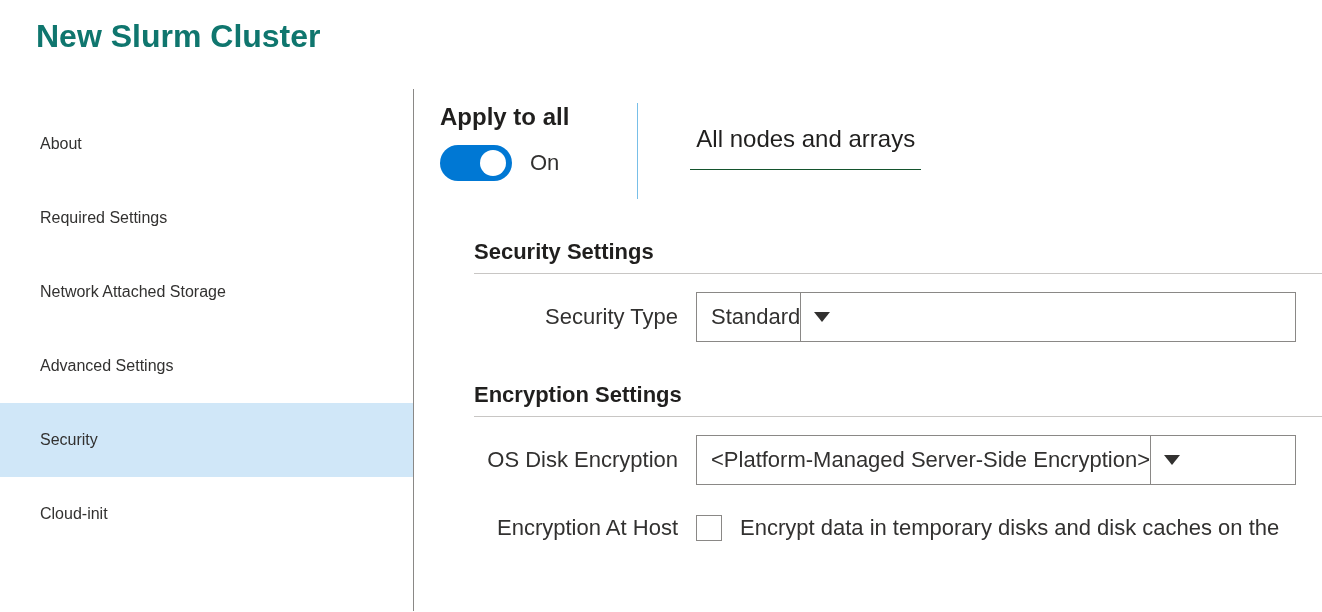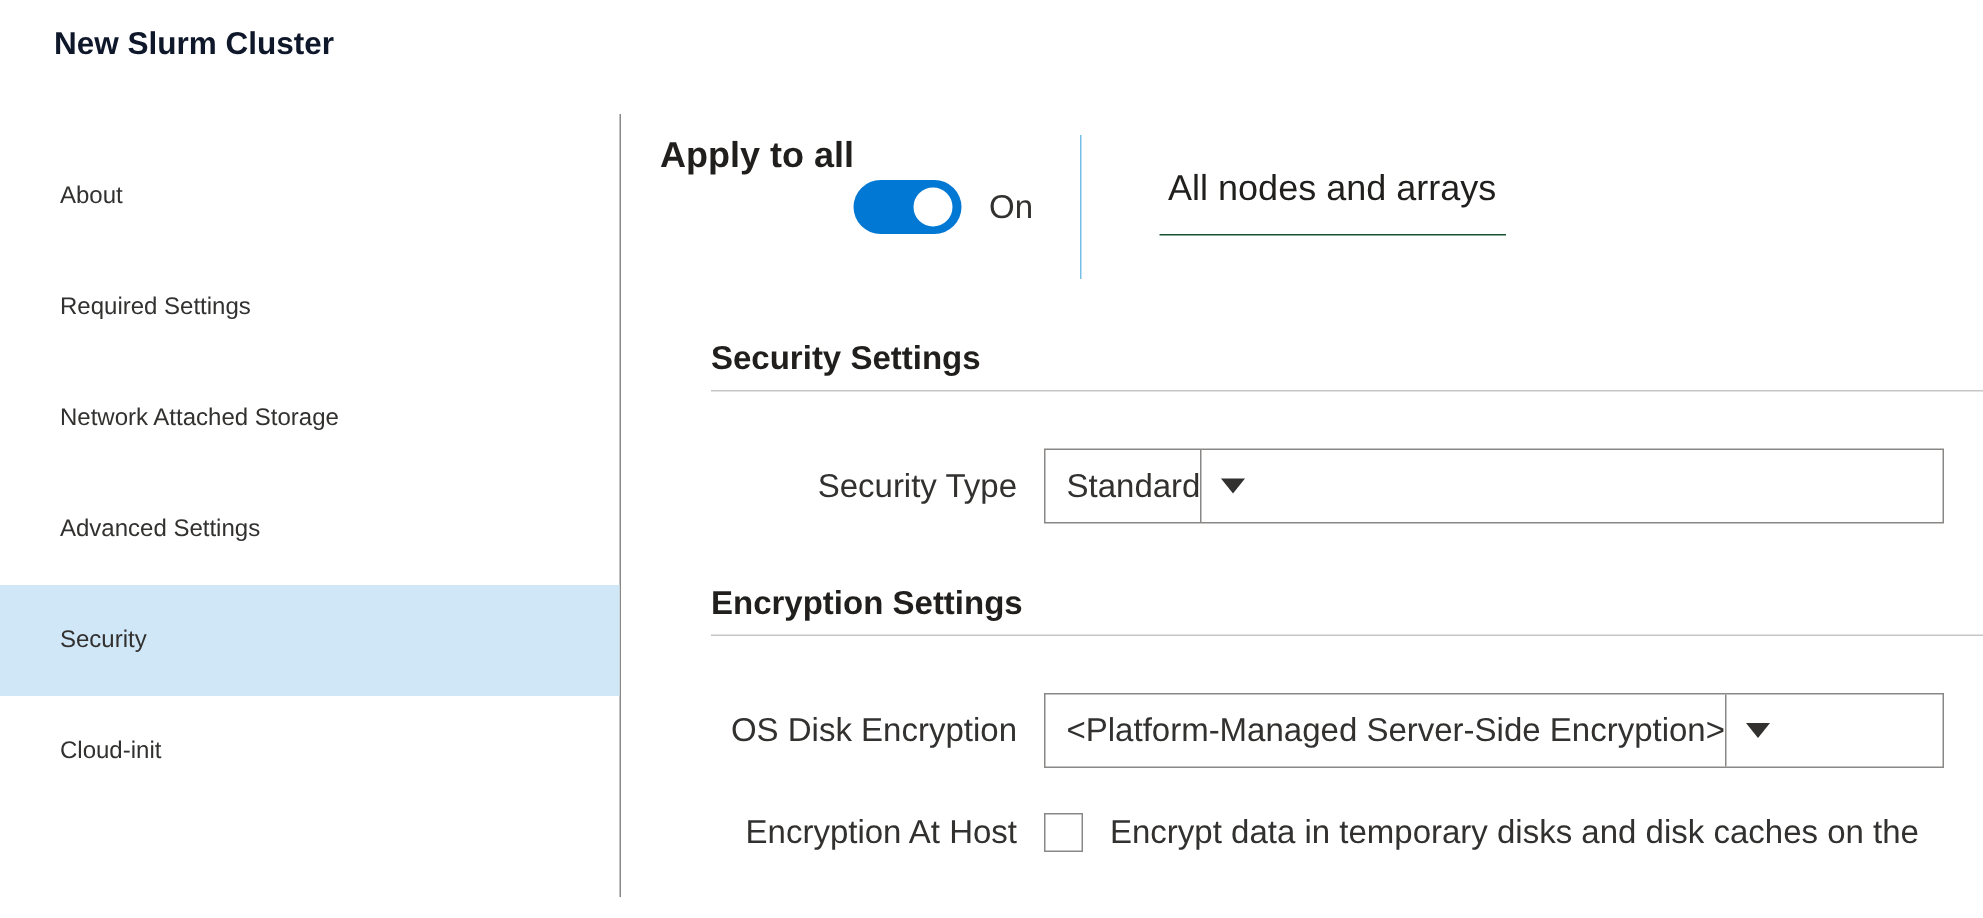--- a/index.html
+++ b/index.html
@@ -9,23 +9,23 @@
     }
     body {
       font-family: "Segoe UI", -apple-system, BlinkMacSystemFont, sans-serif;
       background: #ffffff;
       color: #323130;
       width: 1322px;
       height: 612px;
       overflow: hidden;
     }
     .page-title {
-      font-size: 21px;
+      font-size: 32px;
       font-weight: 700;
-      color: #0f172a;
+      color: #0f766e;
       padding: 18px 0 0 36px;
     }
     .content-wrapper {
       display: flex;
       margin-top: 34px;
     }
     .sidebar {
       width: 414px;
       border-right: 1px solid #8a8886;
       padding-top: 18px;
@@ -44,22 +44,22 @@
       flex: 1;
       padding-left: 26px;
       padding-top: 14px;
     }
     .top-row {
       display: flex;
       align-items: flex-start;
     }
     .apply-block {
       display: flex;
-      flex-direction: row;
-      padding-right: 31px;
+      flex-direction: column;
+      padding-right: 68px;
       border-right: 1px solid #78bfe8;
       height: 96px;
     }
     .apply-label {
       font-size: 24px;
       font-weight: 600;
       color: #201f1e;
       margin-bottom: 14px;
     }
     .toggle-row {
@@ -105,21 +105,21 @@
       font-weight: 700;
       color: #201f1e;
       margin-top: 40px;
       padding-bottom: 8px;
       border-bottom: 1px solid #c8c6c4;
       margin-left: 34px;
     }
     .form-row {
       display: flex;
       align-items: center;
-      margin-top: 38px;
+      margin-top: 18px;
     }
     .form-label {
       width: 256px;
       text-align: right;
       font-size: 22px;
       color: #323130;
       padding-right: 18px;
     }
     .select-box {
       flex: 1;

